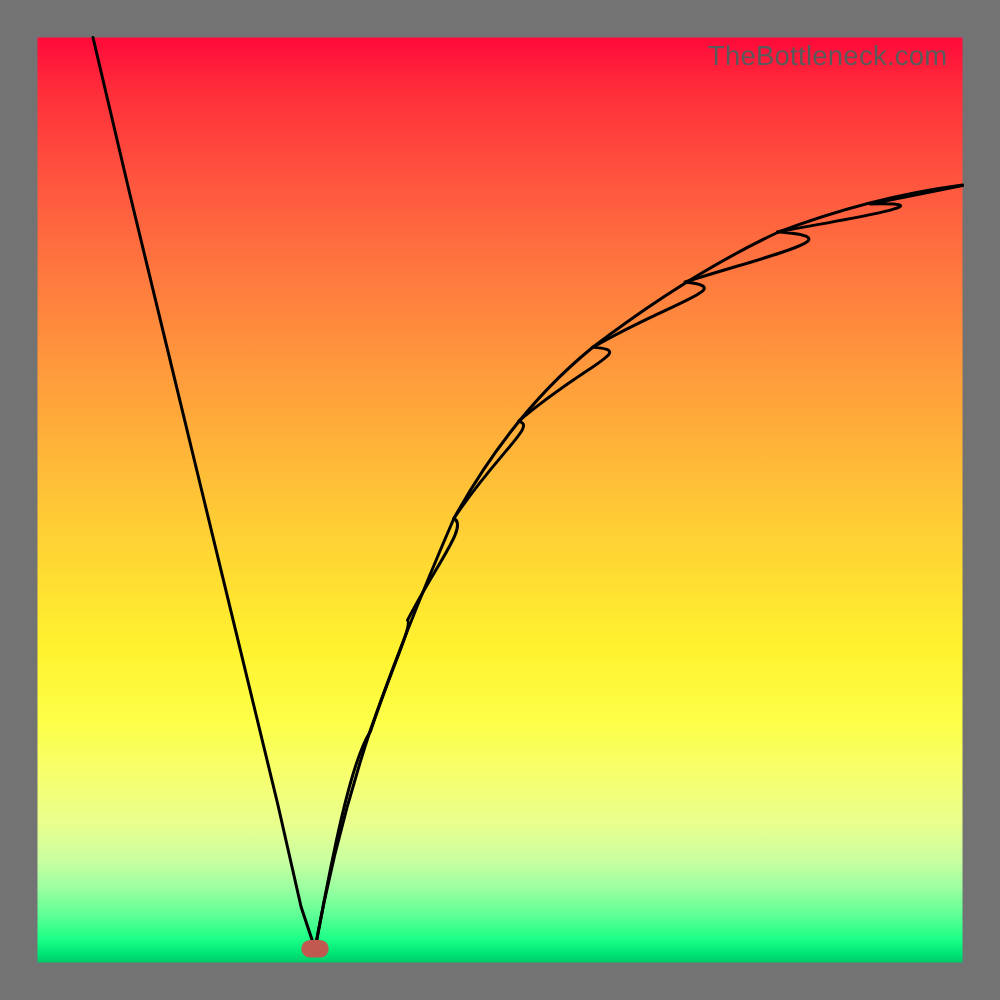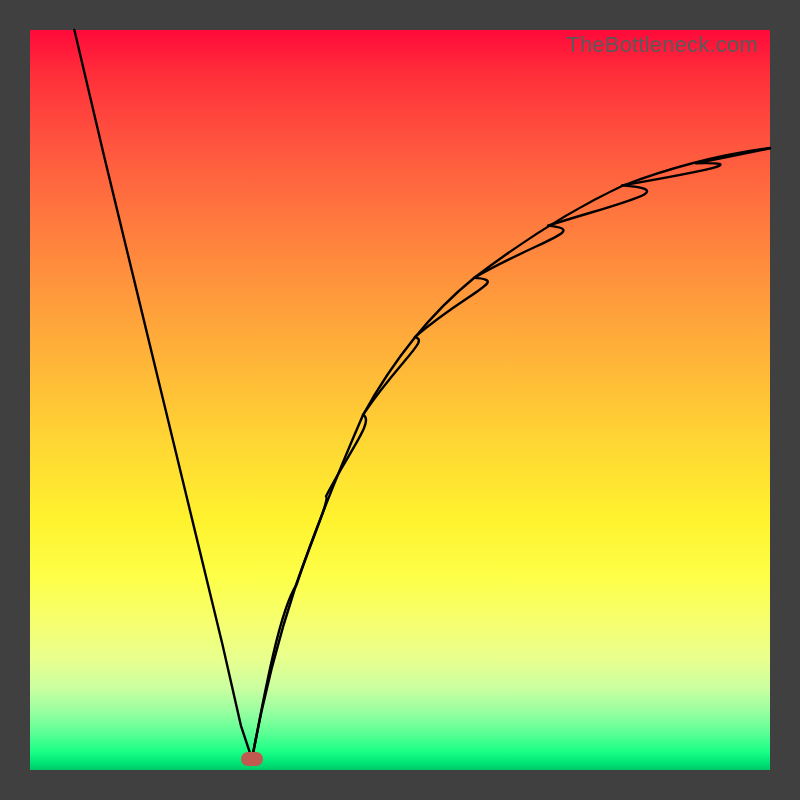--- a/index.html
+++ b/index.html
@@ -8,21 +8,21 @@
     width: 800px;
     height: 800px;
     background: #000;
     overflow: hidden;
     font-family: Arial, Helvetica, sans-serif;
   }
   .frame {
     position: relative;
     width: 800px;
     height: 800px;
-    background: #404040;
+    background: #737373;
   }
   .plot-area {
     position: absolute;
     left: 30px;
     top: 30px;
     width: 740px;
     height: 740px;
     background: linear-gradient(
       to bottom,
       #ff0a3a 0%,

